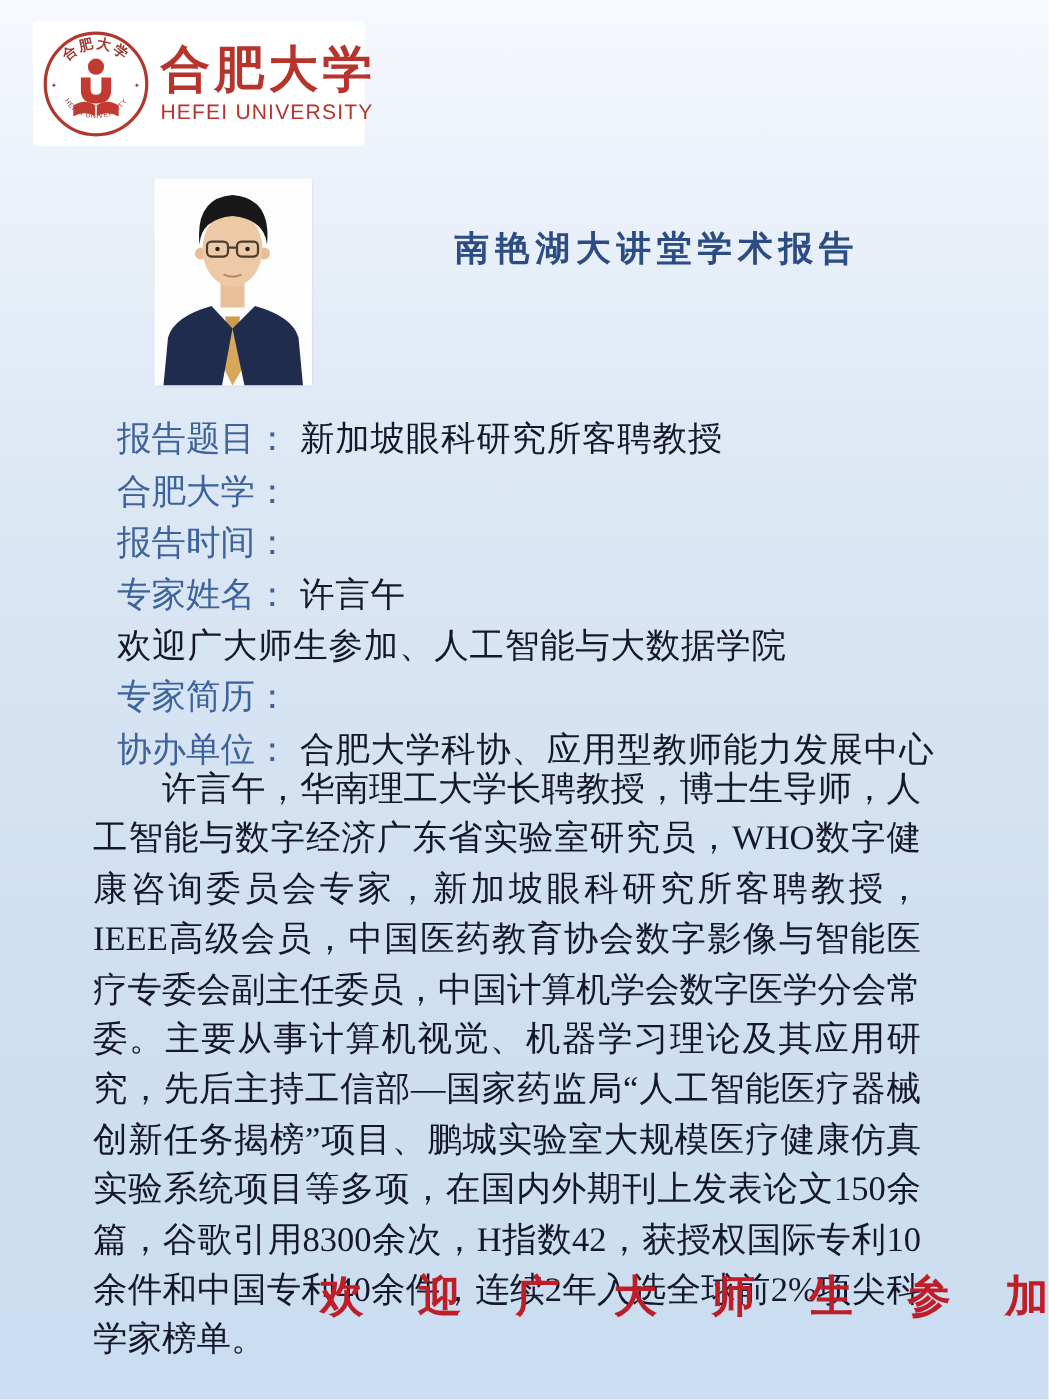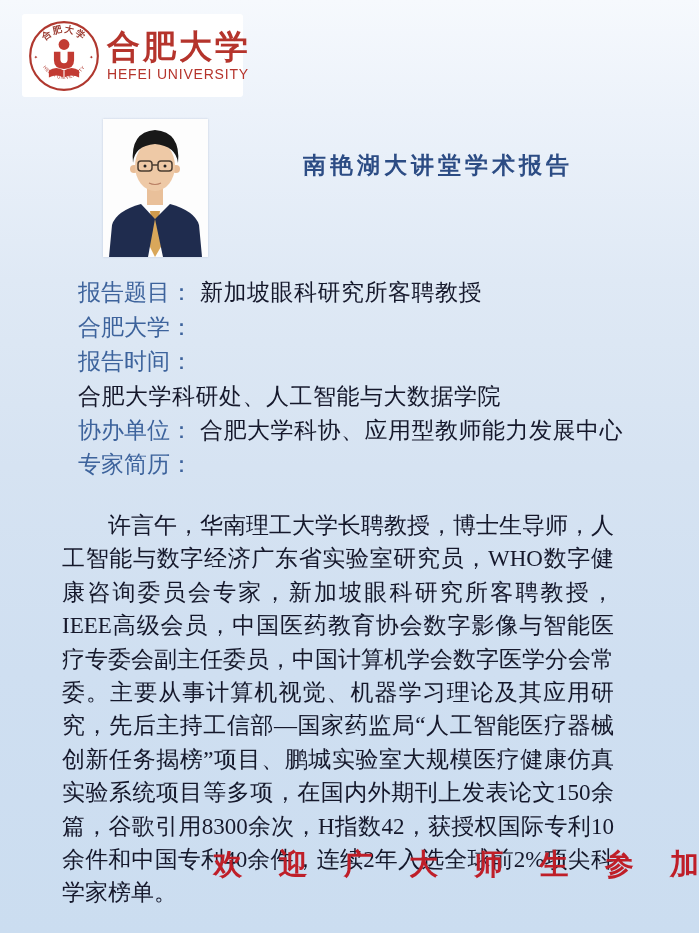--- a/index.html
+++ b/index.html
@@ -104,29 +104,33 @@
       <span class="info-label">报告题目：</span>
       <span class="info-value">新加坡眼科研究所客聘教授</span>
     </div>
     <div class="info-row">
       <span class="info-label">合肥大学：</span>
     </div>
     <div class="info-row">
       <span class="info-label">报告时间：</span>
     </div>
     <div class="info-row">
-      <span class="info-value">合肥大学科研处、人工智能与大数据学院</span>
+      <span class="info-label">专家姓名：</span>
+      <span class="info-value">许言午</span>
+    </div>
+    <div class="info-row">
+      <span class="info-value">欢迎广大师生参加、人工智能与大数据学院</span>
+    </div>
+    <div class="info-row">
+      <span class="info-label">专家简历：</span>
+      <span class="info-value"></span>
     </div>
     <div class="info-row">
       <span class="info-label">协办单位：</span>
       <span class="info-value">合肥大学科协、应用型教师能力发展中心</span>
-    </div>
-    <div class="info-row">
-      <span class="info-label">专家简历：</span>
-      <span class="info-value"></span>
     </div>
   </div>
 
   <p class="bio">许言午，华南理工大学长聘教授，博士生导师，人工智能与数字经济广东省实验室研究员，WHO数字健康咨询委员会专家，新加坡眼科研究所客聘教授，IEEE高级会员，中国医药教育协会数字影像与智能医疗专委会副主任委员，中国计算机学会数字医学分会常委。主要从事计算机视觉、机器学习理论及其应用研究，先后主持工信部—国家药监局“人工智能医疗器械创新任务揭榜”项目、鹏城实验室大规模医疗健康仿真实验系统项目等多项，在国内外期刊上发表论文150余篇，谷歌引用8300余次，H指数42，获授权国际专利10余件和中国专利40余件，连续2年入选全球前2%项尖科学家榜单。</p>
 
   <div class="welcome">
     <span>欢迎广大师生参加</span>
   </div>
 
 </div>

